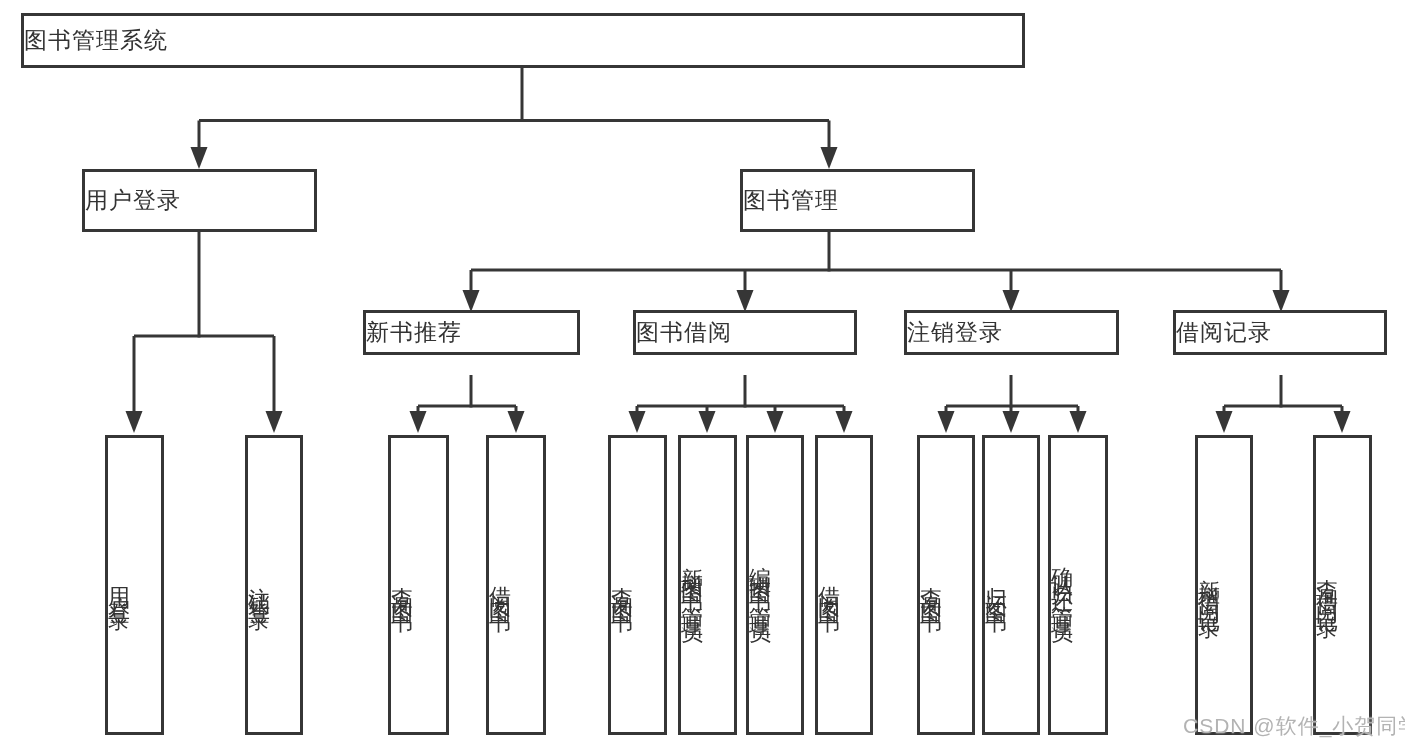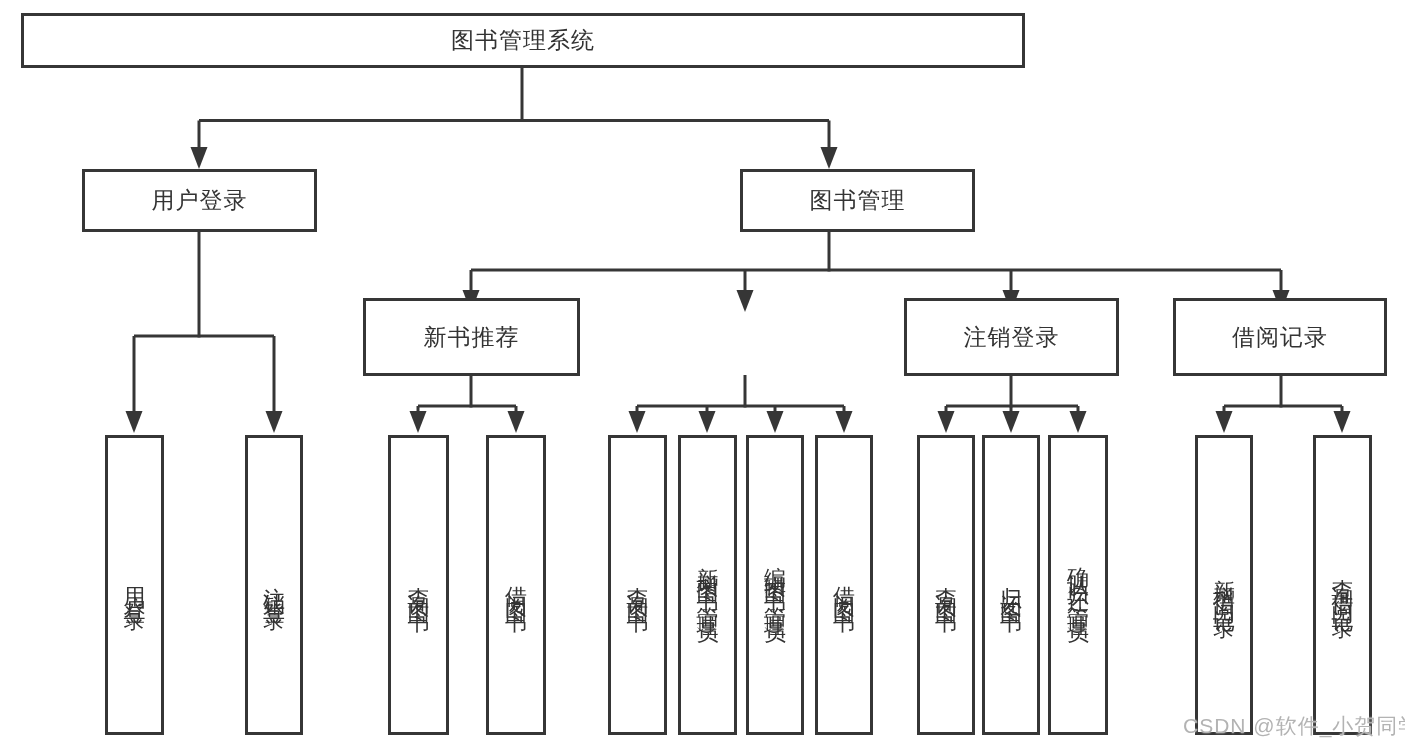--- a/index.html
+++ b/index.html
@@ -10,29 +10,29 @@
     font-family:"Liberation Sans",sans-serif;
     color:#333333;
     overflow:hidden;
   }
   .wires{position:absolute;left:0;top:0;width:1405px;height:747px;pointer-events:none;}
   .node{
     position:absolute;
     box-sizing:border-box;
     border:3px solid #363636;
     background:#ffffff;
-    display:flex;align-items:center;justify-content:center;
+    display:flex;align-items:center;justify-content:flex-start;
     font-size:23px;
     letter-spacing:1px;
     color:#333333;
     white-space:nowrap;
   }
   .lv1{left:21px;top:13px;width:1004px;height:55px;}
   .lv2{top:169px;width:235px;height:63px;}
-  .lv3{top:298px;height:78px;font-family:Liberation Serif, serif;}
+  .lv3{top:310px;height:45px;font-family:Liberation Serif, serif;}
   .leaf{
     top:435px;height:300px;
     font-size:22px;
     letter-spacing:0;
   }
   .leaf .vtext{
     writing-mode:vertical-rl;
     text-orientation:mixed;
     letter-spacing:8px;
     line-height:1;
@@ -126,20 +126,23 @@
   <div class="node lv2" style="left:82px;">
     <span>用户登录</span>
   </div>
   <div class="node lv2" style="left:740px;">
     <span>图书管理</span>
   </div>
 
   <div class="node lv3" style="left:363px;width:217px;">
     <span>新书推荐</span>
   </div>
+  <div class="node lv3" style="left:633px;width:224px;">
+    <span>图书借阅</span>
+  </div>
   <div class="node lv3" style="left:904px;width:215px;">
     <span>注销登录</span>
   </div>
   <div class="node lv3" style="left:1173px;width:214px;">
     <span>借阅记录</span>
   </div>
 
   <div class="node leaf" style="left:105px;width:59px;">
     <span class="vtext">用户登录</span>
   </div>

